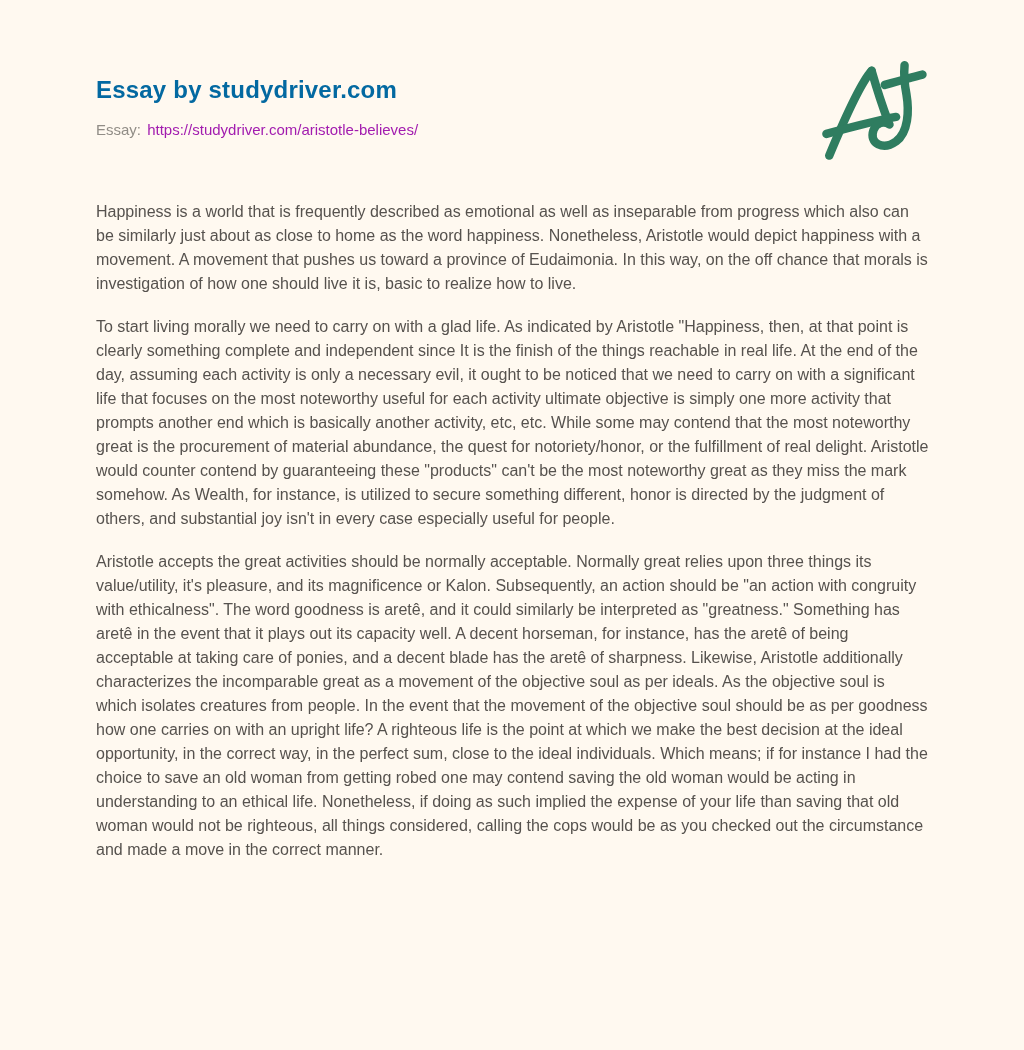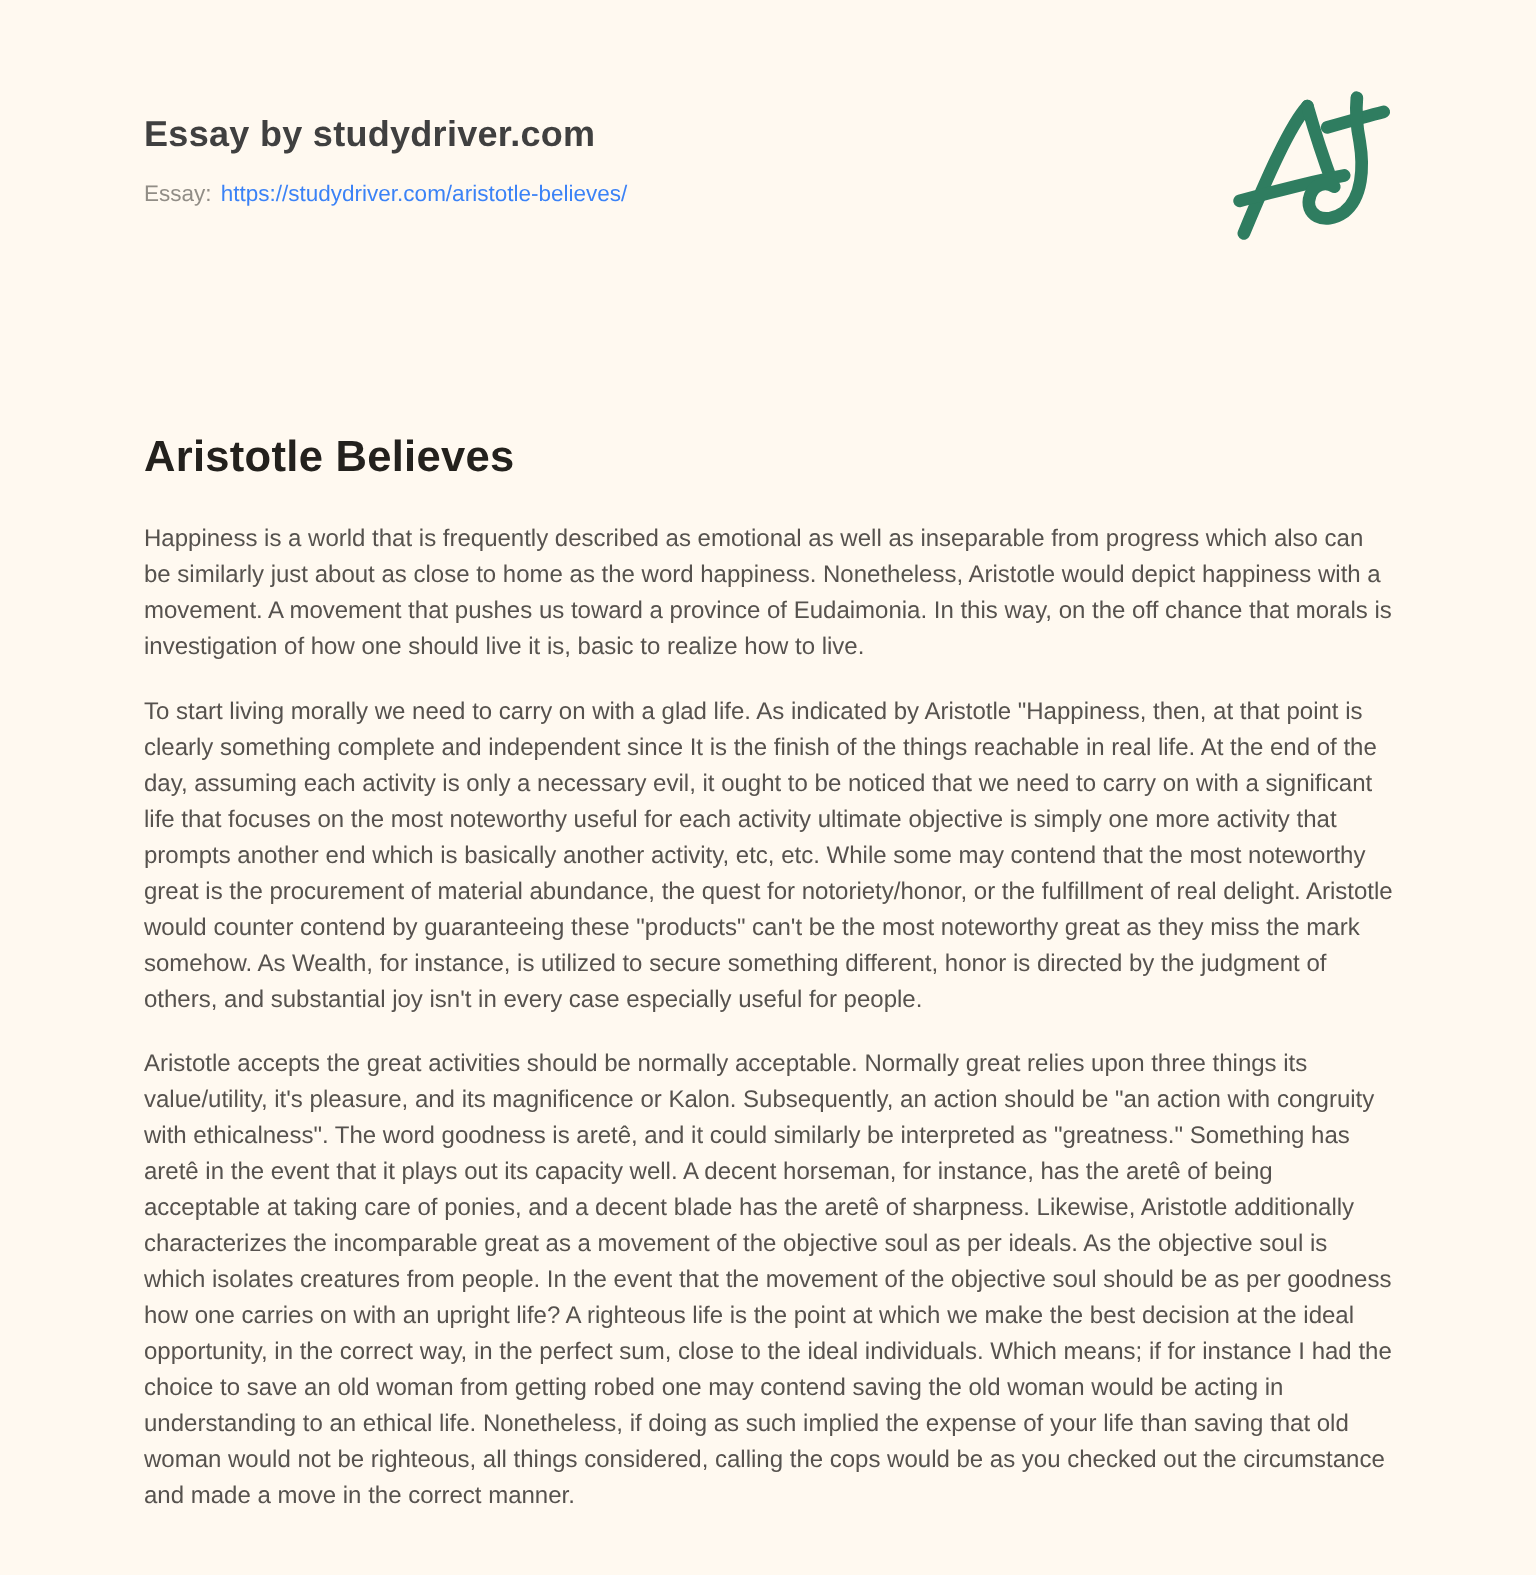--- a/index.html
+++ b/index.html
@@ -20,30 +20,30 @@
     display: flex;
     justify-content: space-between;
     align-items: flex-start;
   }
   .header-left { padding-top: 18px; }
   .doc-title {
     margin: 0 0 17px 0;
     font-size: 24px;
     line-height: 28px;
     font-weight: bold;
-    color: #404040;
+    color: #0369a1;
     letter-spacing: 0.2px;
   }
   .source-line {
     font-size: 15px;
     line-height: 18px;
     color: #918D86;
   }
   .source-link {
-    color: #3b82f6;
+    color: #a21caf;
     text-decoration: none;
     margin-left: 2px;
     text-align: center;
   }
   .logo-svg {
     width: 113px;
     height: 116px;
     display: block;
   }
   .essay-title {
@@ -81,21 +81,20 @@
       <g fill="none" stroke="#2F7D60" stroke-width="9" stroke-linecap="round">
         <path d="M13 103 C 30 62, 46 26, 58 13"></path>
         <path d="M58 13 C 64 34, 70 52, 76 68"></path>
         <path d="M10 80 C 36 73, 62 66, 84 62"></path>
         <path d="M72 28 C 86 24, 100 20, 112 17"></path>
         <path d="M93 7 C 92 18, 93 28, 95 38 C 98 56, 97 78, 84 88 C 70 98, 55 90, 60 76 C 63 68, 71 66, 77 70"></path>
       </g>
     </svg>
   </div>
 
-  <h2 class="essay-title">Aristotle Believes</h2>
 
   <div class="essay-body">
     <p>Happiness is a world that is frequently described as emotional as well as inseparable from progress which also can be similarly just about as close to home as the word happiness. Nonetheless, Aristotle would depict happiness with a movement. A movement that pushes us toward a province of Eudaimonia. In this way, on the off chance that morals is investigation of how one should live it is, basic to realize how to live.</p>
     <p>To start living morally we need to carry on with a glad life. As indicated by Aristotle "Happiness, then, at that point is clearly something complete and independent since It is the finish of the things reachable in real life. At the end of the day, assuming each activity is only a necessary evil, it ought to be noticed that we need to carry on with a significant life that focuses on the most noteworthy useful for each activity ultimate objective is simply one more activity that prompts another end which is basically another activity, etc, etc. While some may contend that the most noteworthy great is the procurement of material abundance, the quest for notoriety/honor, or the fulfillment of real delight. Aristotle would counter contend by guaranteeing these "products" can't be the most noteworthy great as they miss the mark somehow. As Wealth, for instance, is utilized to secure something different, honor is directed by the judgment of others, and substantial joy isn't in every case especially useful for people.</p>
     <p>Aristotle accepts the great activities should be normally acceptable. Normally great relies upon three things its value/utility, it's pleasure, and its magnificence or Kalon. Subsequently, an action should be "an action with congruity with ethicalness". The word goodness is aretê, and it could similarly be interpreted as "greatness." Something has aretê in the event that it plays out its capacity well. A decent horseman, for instance, has the aretê of being acceptable at taking care of ponies, and a decent blade has the aretê of sharpness. Likewise, Aristotle additionally characterizes the incomparable great as a movement of the objective soul as per ideals. As the objective soul is which isolates creatures from people. In the event that the movement of the objective soul should be as per goodness how one carries on with an upright life? A righteous life is the point at which we make the best decision at the ideal opportunity, in the correct way, in the perfect sum, close to the ideal individuals. Which means; if for instance I had the choice to save an old woman from getting robed one may contend saving the old woman would be acting in understanding to an ethical life. Nonetheless, if doing as such implied the expense of your life than saving that old woman would not be righteous, all things considered, calling the cops would be as you checked out the circumstance and made a move in the correct manner.</p>
 
   </div>
 
 </div>
 

